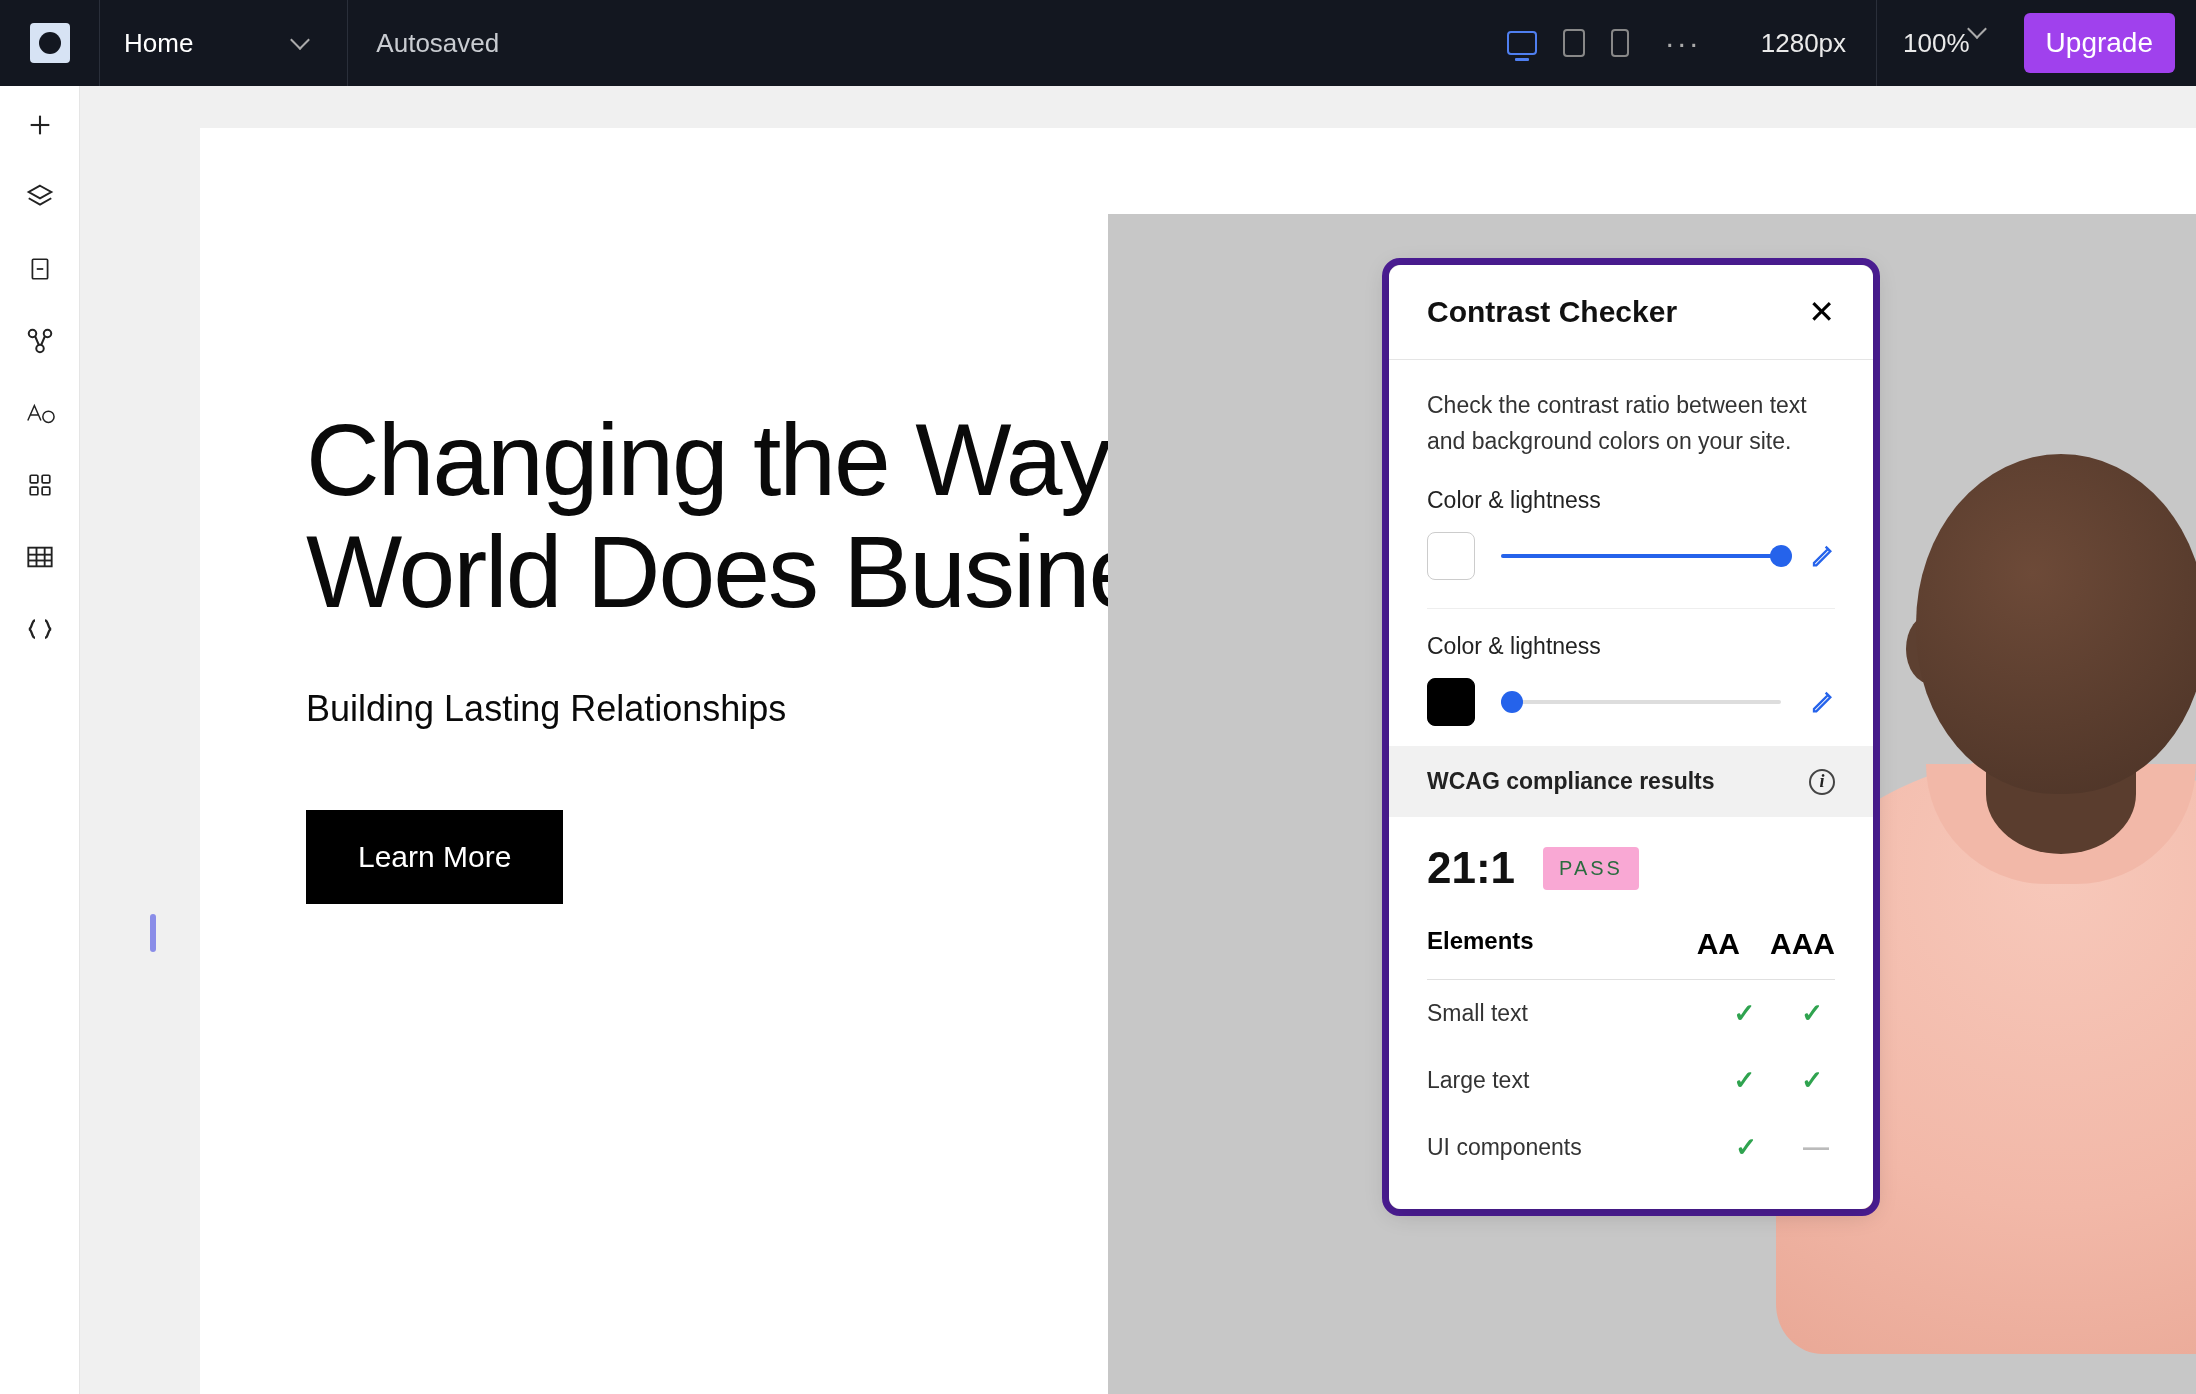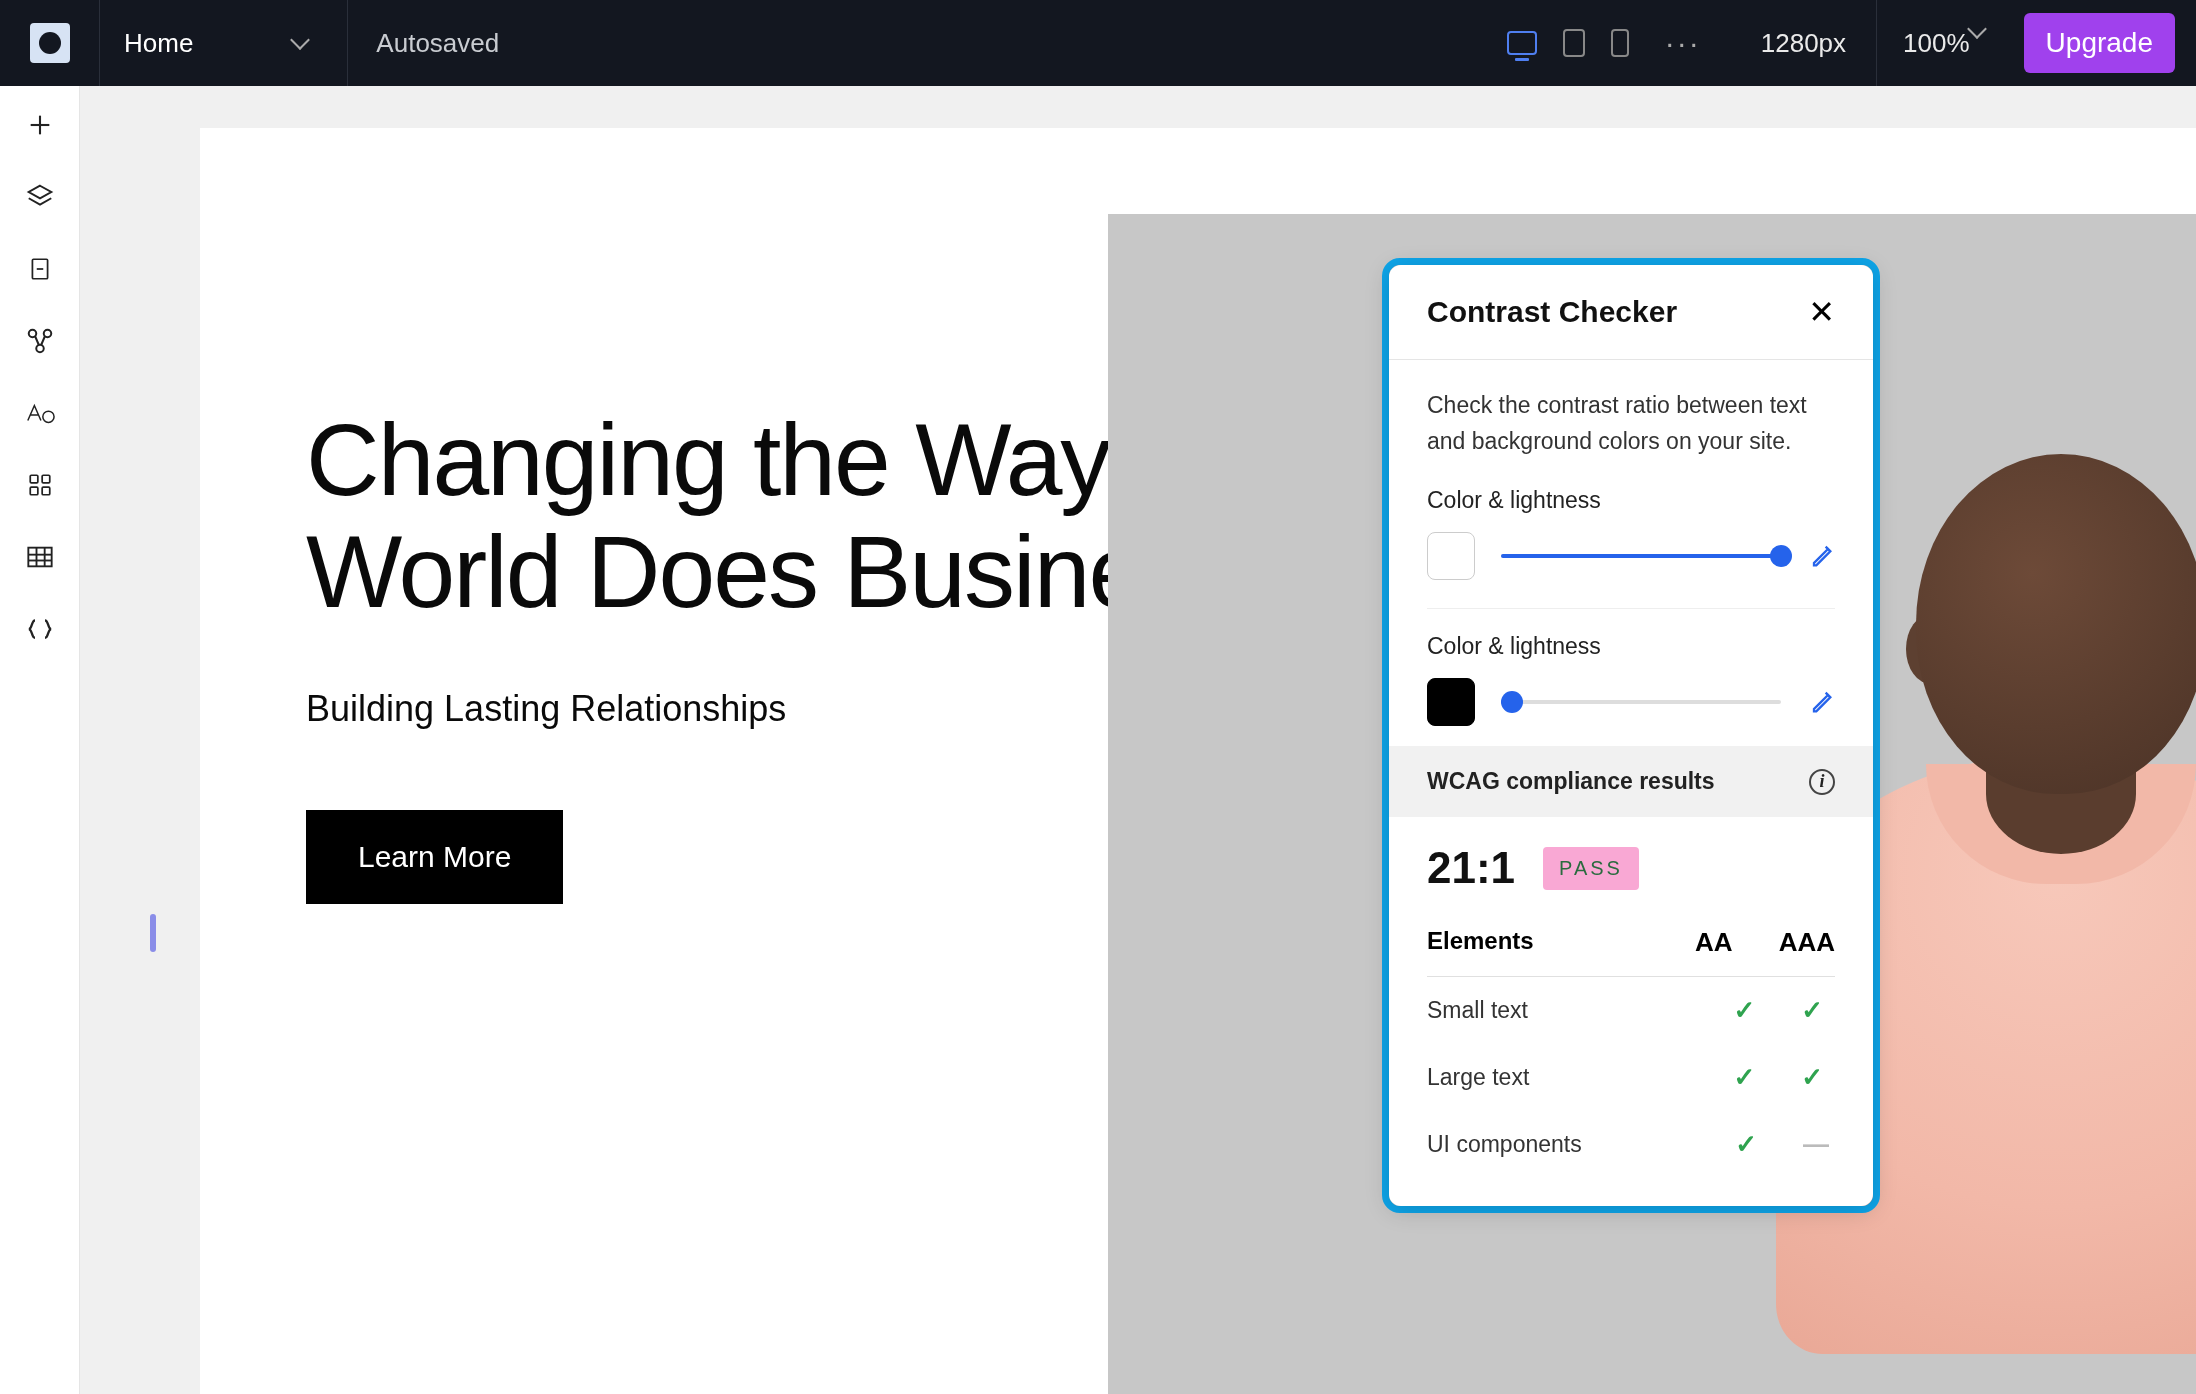--- a/index.html
+++ b/index.html
@@ -235,21 +235,21 @@
 }
 .neck { position:absolute; top:300px; left:330px; width:150px; height:120px; background:#5a3d2e; border-radius:20px 20px 50% 50%;}
 .collar { position:absolute; top:330px; left:270px; width:270px; height:120px; border-radius:0 0 140px 140px; background:#f2b8a8; border-top: none;}
 
 
 .panel-highlight {
   position: absolute;
   top: 172px;
   left: 1302px;
   width: 498px;
-  border: 7px solid #0ea5e9;
+  border: 7px solid #4c1d95;
   border-radius: 18px;
 }
 .panel {
   background:#fff;
   border-radius: 12px;
   box-shadow: 0 4px 24px rgba(0,0,0,0.18);
   overflow:hidden;
 }
 .panel-header {
   display:flex;
@@ -326,21 +326,21 @@
   border-radius:4px;
 }
 .el-table { width:100%; }
 .el-header {
   display:flex;
   justify-content:space-between;
   padding-bottom:18px;
   border-bottom:1px solid #e0e0e0;
 }
 .el-header-left { font-size:24px; font-weight:700;}
-.el-header-right { display:flex; gap:46px; font-size:26px; font-weight:700;justify-content:center;}
+.el-header-right { display:flex; gap:30px; font-size:30px; font-weight:700;justify-content:center;}
 .el-row {
   display:flex;
   justify-content:space-between;
   align-items:center;
   padding: 18px 0;
 }
 .el-name { font-size:23px; color:#333;}
 .el-checks { display:flex; gap:46px; padding-right: 12px;}
 .check {
   color:#2fa34f;

